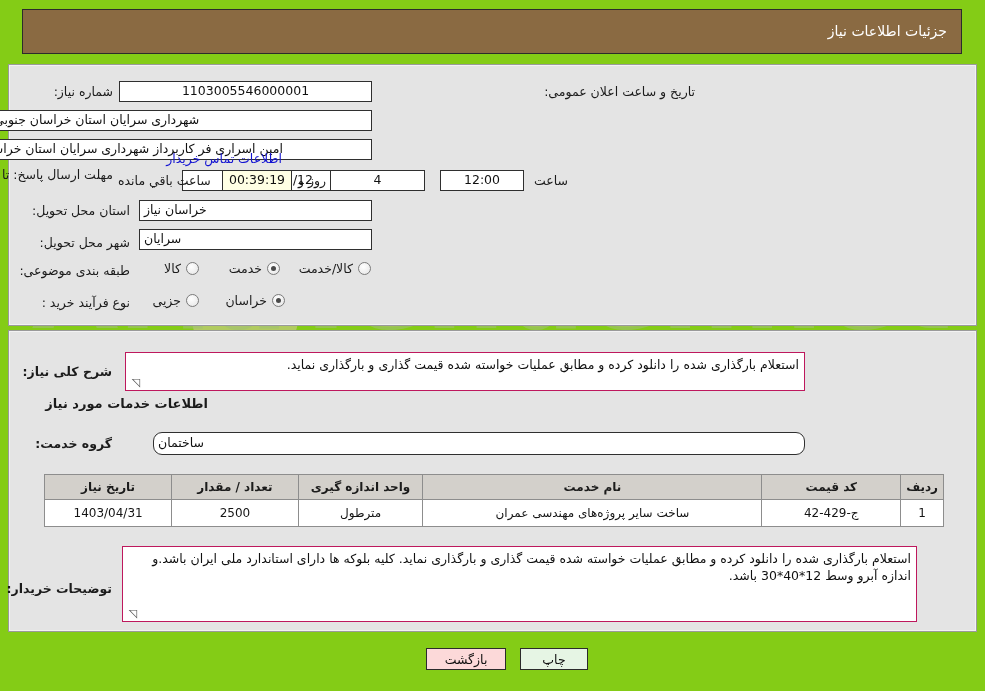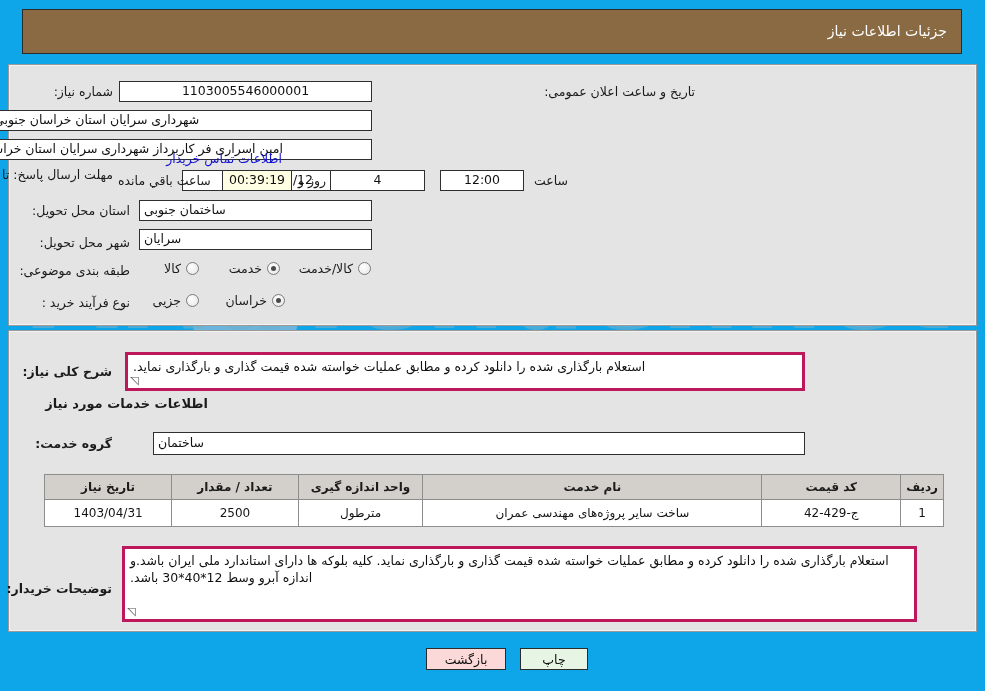--- a/index.html
+++ b/index.html
@@ -8,21 +8,21 @@
     margin: 0; padding: 0;
     width: 985px; height: 691px;
     background: #e4e4e4;
     font-family: "DejaVu Sans", "Liberation Sans", sans-serif;
     direction: rtl;
     overflow: hidden;
   }
   #page {
     position: relative;
     width: 985px; height: 691px;
-    background: #0ea5e9;
+    background: #84cc16;
   }
 
   
   #watermark {
     position: absolute;
     left: 0; top: 150px;
     width: 985px; height: 260px;
     pointer-events: none;
     z-index: 0;
     opacity: .55;
@@ -117,27 +117,27 @@
     width: 5px; height: 5px;
     border-radius: 50%;
     background: #4a4a4a;
   }
   .radio-lbl { font-size: 12.5px; color: #1b1b1b; white-space: nowrap; }
 
   
   .ta {
     position: absolute;
     background: #ffffff;
-    border: 3px solid #be185d;
+    border: 1px solid #be185d;
     font-size: 12.5px;
     color: #101010;
     padding: 3px 5px 0 5px;
     z-index: 3;
     line-height: 17px;
-    text-align: left;
+    text-align: right;
     overflow: hidden;
   }
   .ta .grip {
     position: absolute;
     left: 2px; bottom: 1px;
     width: 12px; height: 12px;
     color: #555;
     font-size: 11px;
     line-height: 12px;
   }
@@ -225,21 +225,21 @@
   <div class="fld center" style="right:613px; top:170px; width:190px; height:21px;">1403/03/12</div>
   <div class="statictext" style="right:812px; left:0; top:173px; width:auto; right:auto; left:auto; position:absolute; right:auto;"></div>
   <div class="statictext" style="right:auto; left:534px; top:173px;">ساعت</div>
   <div class="fld center" style="left:440px; top:170px; width:84px; height:21px;">12:00</div>
   <div class="fld center" style="left:330px; top:170px; width:95px; height:21px;">4</div>
   <div class="statictext" style="left:298px; top:173px;">روز و</div>
   <div class="fld cream center" style="left:222px; top:170px; width:70px; height:21px;">00:39:19</div>
   <div class="statictext" style="left:118px; top:173px;">ساعت باقي مانده</div>
 
   <div class="lbl" style="right:855px; top:203px;">استان محل تحویل:</div>
-  <div class="fld right" style="right:613px; top:200px; width:233px; height:21px;">ساختمان جنوبی</div>
+  <div class="fld right" style="right:613px; top:200px; width:233px; height:21px;">خراسان نیاز</div>
 
   <div class="lbl" style="right:855px; top:235px;">شهر محل تحویل:</div>
   <div class="fld right" style="right:613px; top:229px; width:233px; height:21px;text-align:center;">سرایان</div>
 
   <div class="lbl" style="right:855px; top:263px;">طبقه بندی موضوعی:</div>
   <div class="radio-grp" style="right:786px; top:261px;">
     <span class="radio"></span>
     <span class="radio-lbl">کالا</span>
   </div>
   <div class="radio-grp" style="right:705px; top:261px;">
@@ -265,21 +265,21 @@
 
   <div class="lbl lbl-b" style="right:873px; top:364px;">شرح کلی نیاز:</div>
   <div class="ta" style="right:180px; top:352px; width:680px; height:39px;">
     <span>استعلام بارگذاری شده را دانلود کرده و مطابق عملیات خواسته شده قیمت گذاری و بارگذاری نماید.</span>
     <span class="grip">◹</span>
   </div>
 
   <div class="lbl lbl-b" style="right:777px; top:396px; font-size:13px;">اطلاعات خدمات مورد نیاز</div>
 
   <div class="lbl lbl-b" style="right:873px; top:436px;">گروه خدمت:</div>
-  <div class="fld right" style="right:180px; top:432px; width:652px; height:23px;">ساختمان</div>
+  <div class="fld right" style="right:180px; top:432px; width:652px; height:23px;border-radius:9px;">ساختمان</div>
 
   <table id="svc-table">
     <thead>
       <tr>
         <th style="width:34px;">ردیف</th>
         <th style="width:140px;">کد قیمت</th>
         <th style="width:344px;">نام خدمت</th>
         <th style="width:126px;">واحد اندازه گیری</th>
         <th style="width:128px;">تعداد / مقدار</th>
         <th style="width:128px;">تاریخ نیاز</th>

